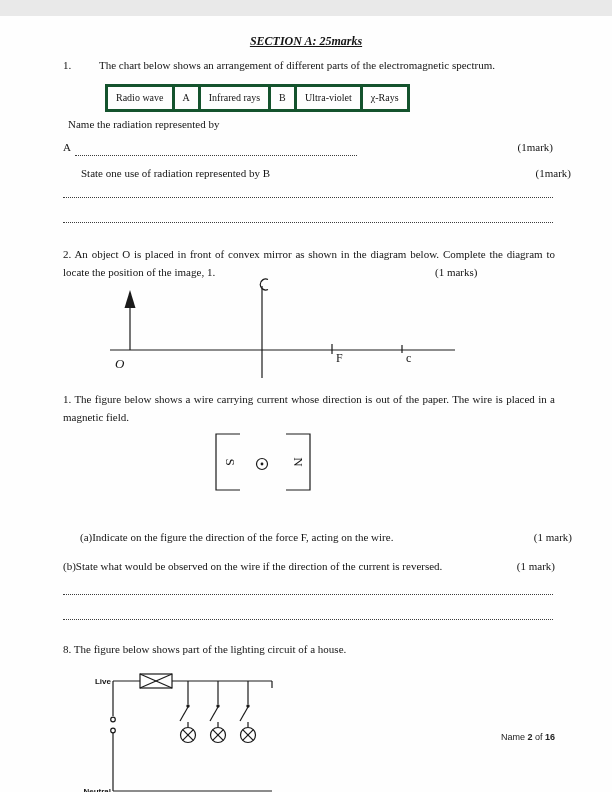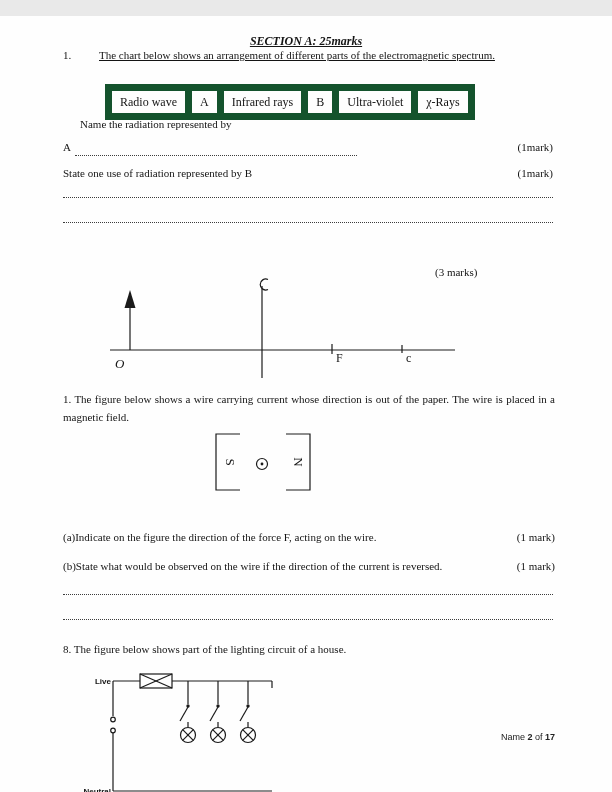--- a/index.html
+++ b/index.html
@@ -16,22 +16,22 @@
     font-weight:bold; font-style:italic; font-size:12px;
   }
   .section-title span { text-decoration:underline; }
   .flexrow { display:flex; align-items:flex-end; }
   .qnum { display:inline-block; width:36px; }
   .marks { margin-left:auto; white-space:nowrap; }
   .just { text-align:justify; }
   .dotline { border-bottom:1.8px dotted #3c3c3c; }
   .spectrum-table { border-collapse:collapse; }
   .spectrum-table td {
-    border:7px solid #14532d; padding:2px 8px; height:21px;
-    font-size:12px; white-space:nowrap;
+    border:3px solid #14532d; padding:2px 8px; height:21px;
+    font-size:10px; white-space:nowrap;
   }
   .spectrum-table td.narrow { min-width:26px; }
   svg line, svg polyline, svg path, svg rect, svg circle, svg polygon {
     stroke:#1a1a1a; stroke-width:1.2; fill:none;
   }
   svg .filled { fill:#1a1a1a; stroke:none; }
   svg .fillw  { fill:#fefefe; }
   svg text { stroke:none; fill:#141414; font-family:"Liberation Serif",serif; }
   .diag-label { font-size:12px; }
   .obj-label  { font-size:13px; font-style:italic; }
@@ -41,55 +41,56 @@
 </style>
 </head>
 <body>
 
 <div class="page">
 
   <div class="abs section-title">
     <span>SECTION A: 25marks</span>
   </div>
 
-  <div class="abs" style="left:63px; top:30px; width:492px;text-decoration:underline;">
+  <div class="abs" style="left:63px; top:40px; width:492px;">
     <span class="qnum">1.</span><span>The chart below shows an arrangement of different parts of the electromagnetic spectrum.</span>
   </div>
 
   <table class="abs spectrum-table" style="left:105px; top:68px;">
     <tbody>
         <tr>
       <td>Radio wave</td>
       <td class="narrow">A</td>
       <td>Infrared rays</td>
       <td class="narrow">B</td>
       <td>Ultra-violet</td>
       <td>χ-Rays</td>
     </tr>
   </tbody>
     </table>
 
-  <div class="abs" style="left:80px; top:99px;">Name the radiation represented by</div>
+  <div class="abs" style="left:68px; top:99px;">Name the radiation represented by</div>
 
   <div class="abs flexrow" style="left:63px; top:122px; width:490px;">
     <span>A</span>
     <span class="dotline" style="width:282px; margin-left:4px; height:13px;"></span>
     <span class="marks">(1mark)</span>
   </div>
 
-  <div class="abs flexrow" style="left:63px; top:148px; width:490px;gap:39px;">
+  <div class="abs flexrow" style="left:81px; top:148px; width:490px;gap:39px;">
     <span>State one use of radiation represented by B</span>
     <span class="marks">(1mark)</span>
   </div>
 
   <div class="abs dotline" style="left:63px; top:168px; width:490px; height:14px;"></div>
   <div class="abs dotline" style="left:63px; top:193px; width:490px; height:14px;"></div>
 
   <div class="abs just" style="left:63px; top:229px; width:492px;">
-    <span class="abs" style="left:372px; top:18px;">(3 marks)</span>
+    <span>2. An object O is placed in front of convex mirror as shown in the diagram below. Complete the diagram to locate the position of the image, 1.</span>
+    <span class="abs" style="left:372px; top:18px;">(1 marks)</span>
   </div>
 
   <svg class="abs" style="left:60px; top:262px;" width="500" height="105" viewBox="0 0 500 105">
     <line x1="50" y1="72" x2="395" y2="72"></line>
     <g>
       <line x1="70" y1="72" x2="70" y2="26"></line>
       <polygon class="filled" points="70,12 64.5,30 75.5,30"></polygon>
     </g>
     <text x="55" y="90" class="obj-label">O</text>
     <line x1="202" y1="8" x2="202" y2="100"></line>
@@ -106,21 +107,21 @@
     <polyline points="42,8 18,8 18,64 42,64"></polyline>
     <polyline points="88,8 112,8 112,64 88,64"></polyline>
     <text transform="translate(31,36) rotate(90)" text-anchor="middle" dominant-baseline="middle" class="pole-label">S</text>
     <text transform="translate(99,36) rotate(90)" text-anchor="middle" dominant-baseline="middle" class="pole-label">N</text>
     <g>
       <circle cx="64" cy="38" r="5.5" class="fillw"></circle>
       <circle cx="64" cy="38" r="1.4" class="filled"></circle>
     </g>
   </svg>
 
-  <div class="abs flexrow" style="left:63px; top:512px; width:492px;">
+  <div class="abs flexrow" style="left:80px; top:512px; width:492px;">
     <span>(a)Indicate on the figure the direction of the force F, acting on the wire.</span>
     <span class="marks">(1 mark)</span>
   </div>
   <div class="abs flexrow" style="left:63px; top:541px; width:492px;">
     <span>(b)State what would be observed on the wire if the direction of the current is reversed.</span>
     <span class="marks">(1 mark)</span>
   </div>
 
   <div class="abs dotline" style="left:63px; top:565px; width:490px; height:14px;"></div>
   <div class="abs dotline" style="left:63px; top:590px; width:490px; height:14px;"></div>
@@ -174,16 +175,16 @@
     </g>
     <line x1="194" y1="15" x2="194" y2="22"></line>
     <line x1="35" y1="125" x2="194" y2="125"></line>
     <text x="33" y="128" text-anchor="end" class="circ-label">Neutral</text>
   </svg>
 
   <div class="abs footer" style="right:57px; top:712px;">
     <span>Name</span>
     <b>2</b>
     <span>of</span>
-    <b>17</b>
+    <b>16</b>
   </div>
 
 </div>
 
 </body></html>

